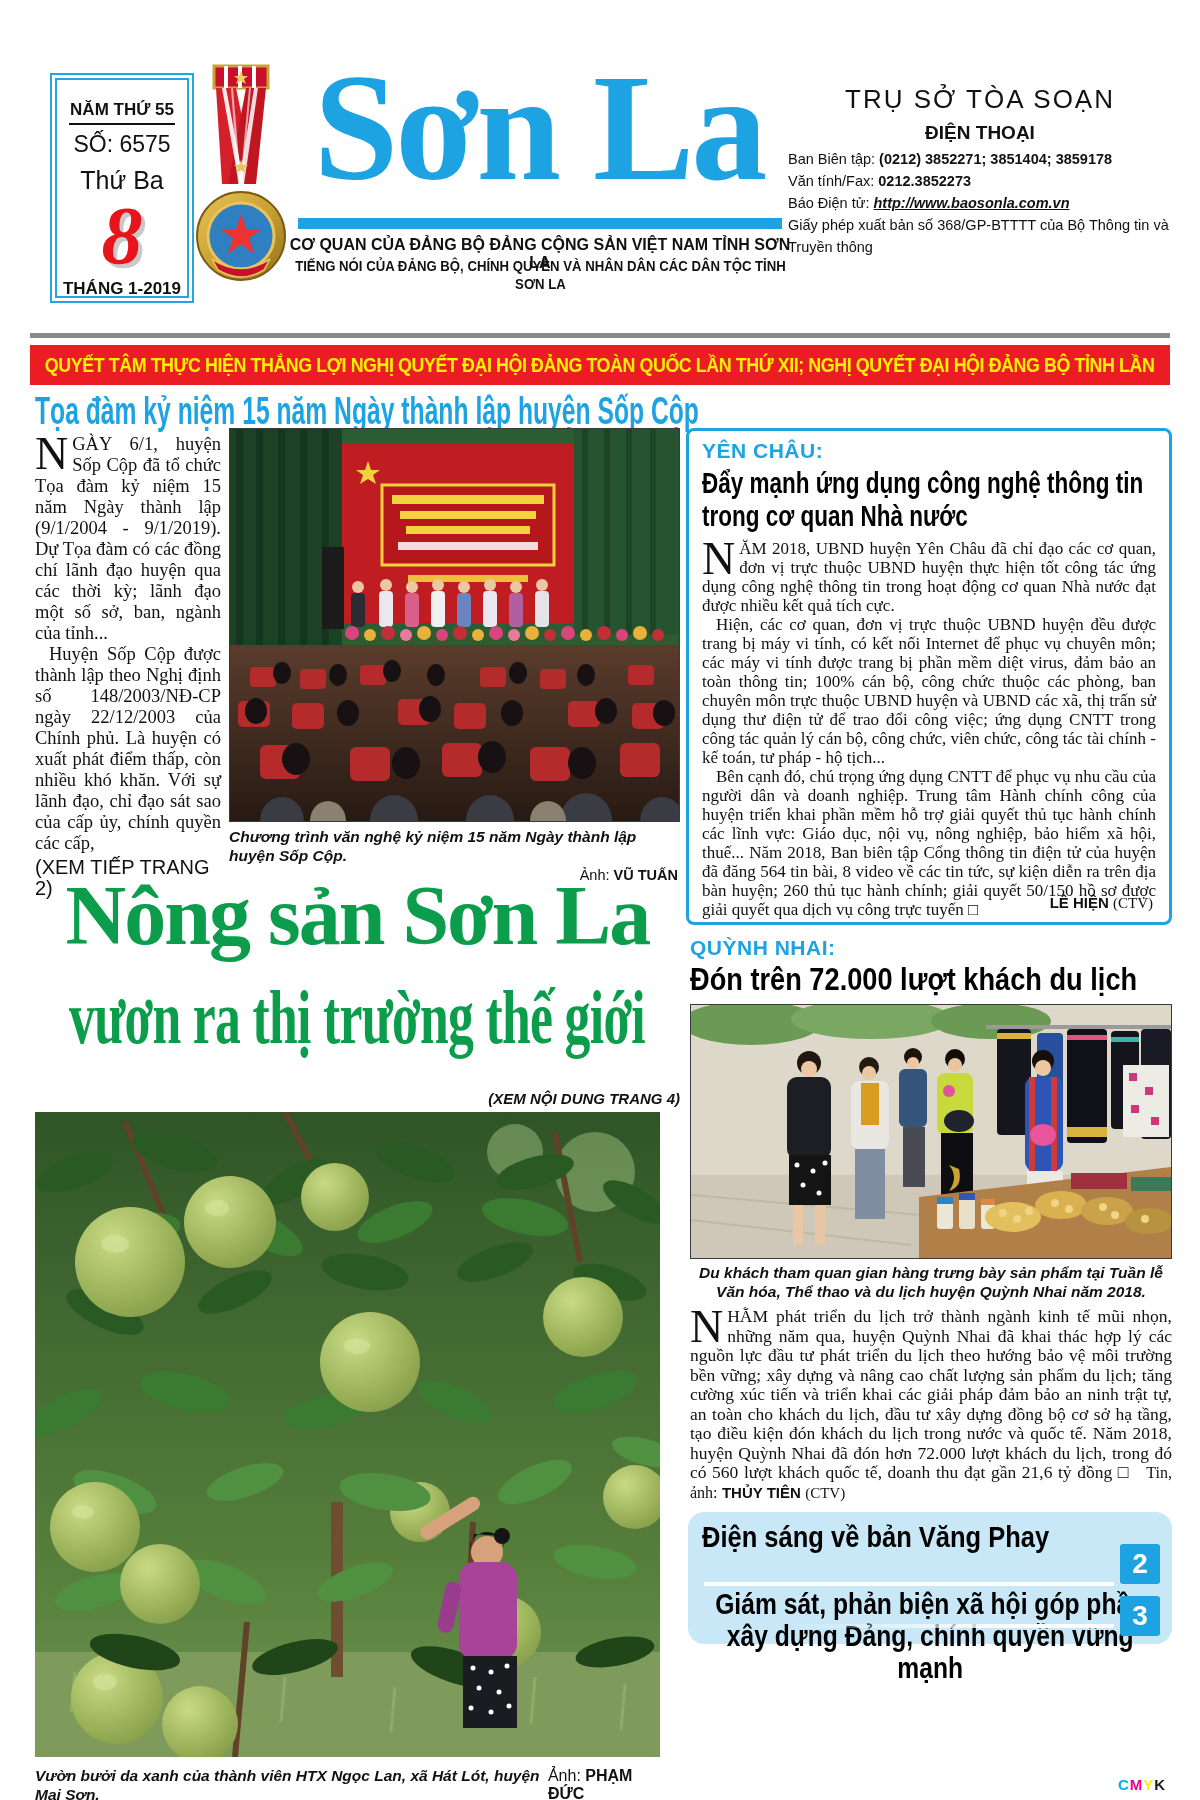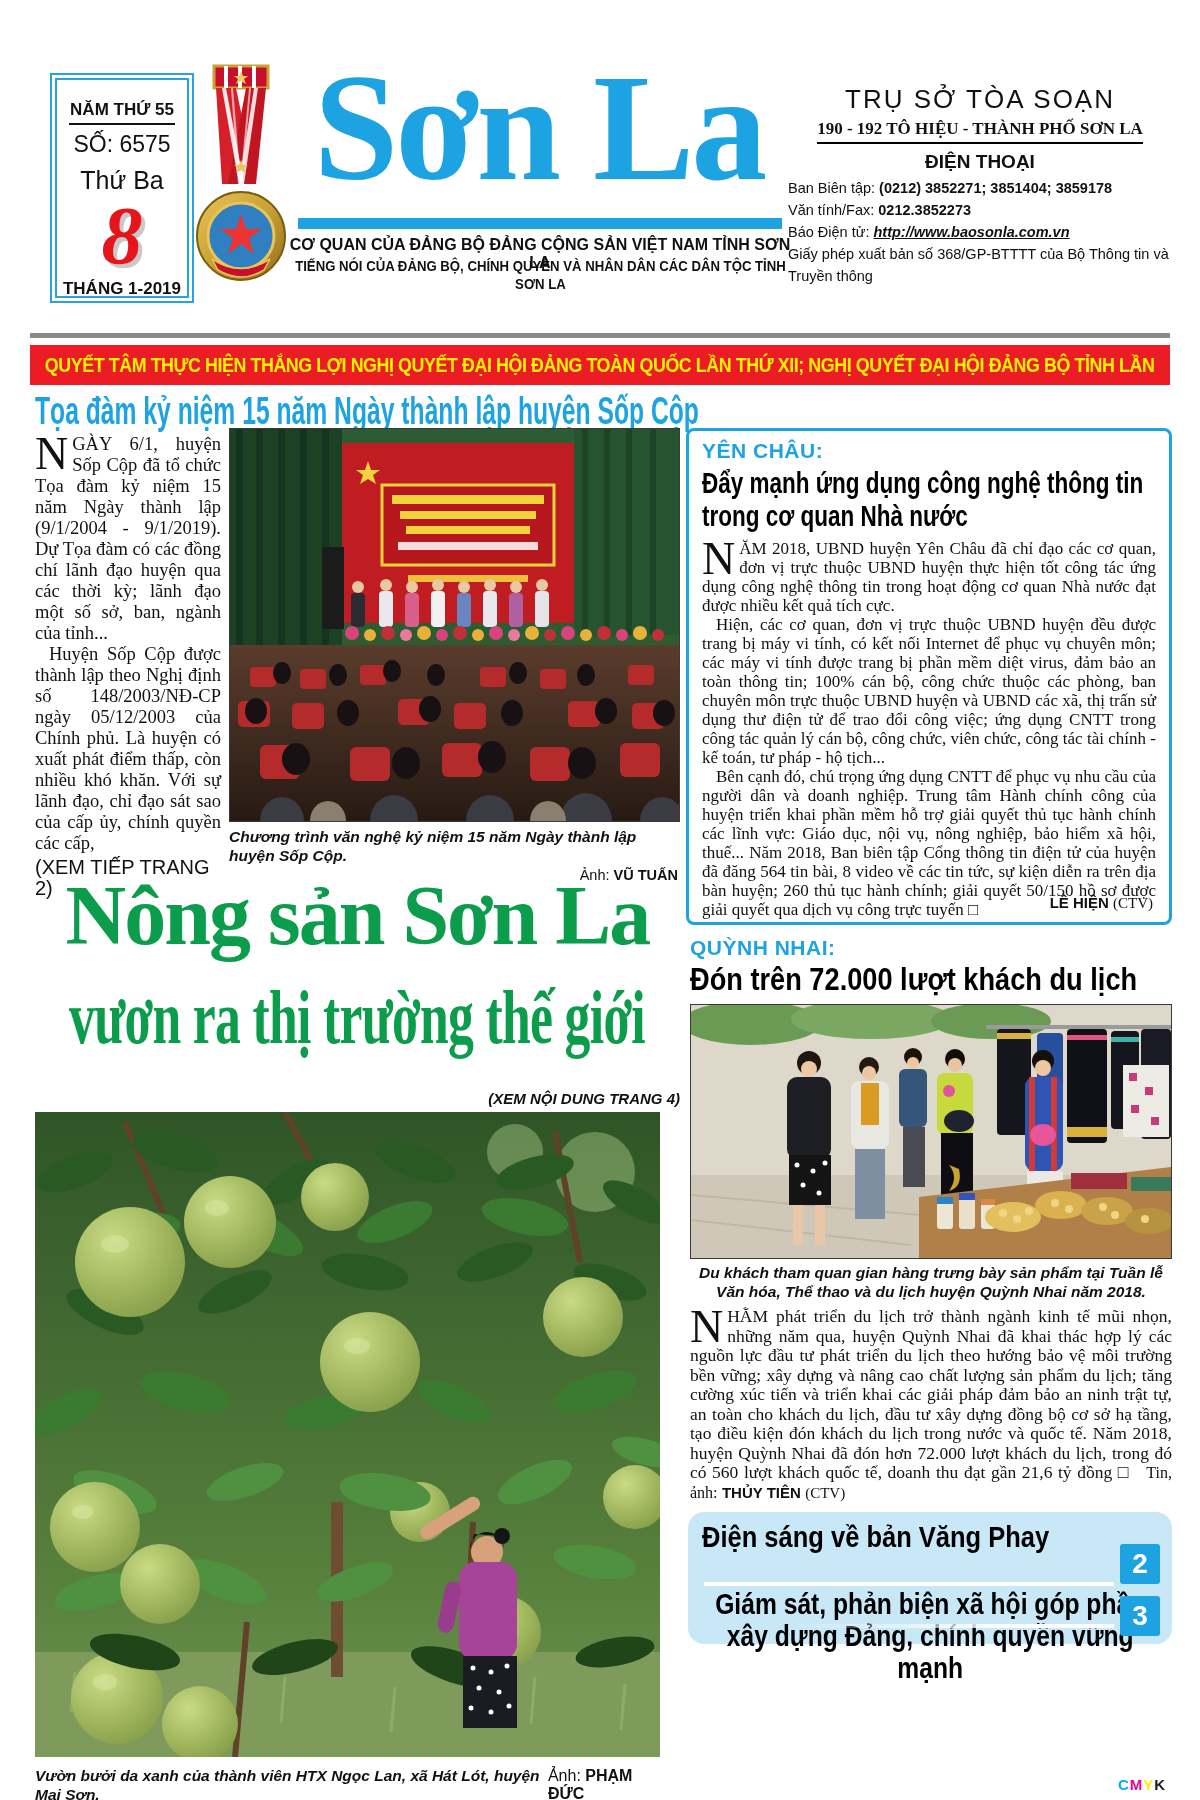--- a/index.html
+++ b/index.html
@@ -138,41 +138,40 @@
 
   <div class="logo">Sơn La</div>
   <div class="logo-bar"></div>
   <div class="org1">CƠ QUAN CỦA ĐẢNG BỘ ĐẢNG CỘNG SẢN VIỆT NAM TỈNH SƠN LA</div>
   <div class="org2">
     <span class="cond c85c">TIẾNG NÓI CỦA ĐẢNG BỘ, CHÍNH QUYỀN VÀ NHÂN DÂN CÁC DÂN TỘC TỈNH SƠN LA</span>
   </div>
 
   <div class="office">
     <div class="off-title">TRỤ SỞ TÒA SOẠN</div>
-    <div><span class="off-addr">190 - 192  TÔ HIỆU - THÀNH PHỐ SƠN LA</span></div>
     <div class="off-phone">ĐIỆN THOẠI</div>
     <div class="off-lines">
       <div><span>Ban Biên tập:</span> <span class="off-num">(0212) 3852271; 3851404; 3859178</span></div>
       <div><span>Văn tính/Fax:</span> <span class="off-num">0212.3852273</span></div>
       <div><span>Báo Điện tử:</span> <span class="off-url">http://www.baosonla.com.vn</span></div>
       <div>Giấy phép xuất bản số 368/GP-BTTTT của Bộ Thông tin và Truyền thông</div>
     </div>
   </div>
 
   <div class="rule"></div>
   <div class="banner">
     <span class="banner-text cond c85c">QUYẾT TÂM THỰC HIỆN THẮNG LỢI NGHỊ QUYẾT ĐẠI HỘI ĐẢNG TOÀN QUỐC LẦN THỨ XII; NGHỊ QUYẾT ĐẠI HỘI ĐẢNG BỘ TỈNH LẦN THỨ XIV</span>
   </div>
 
   <div class="h1-blue">
     <span class="cond c63">Tọa đàm kỷ niệm 15 năm Ngày thành lập huyện Sốp Cộp</span>
   </div>
   <div class="a1-col">
     <p class="body-p"><span class="dropcap">N</span><span>GÀY 6/1, huyện Sốp Cộp đã tổ chức Tọa đàm kỷ niệm 15 năm Ngày thành lập (9/1/2004 - 9/1/2019). Dự Tọa đàm có các đồng chí lãnh đạo huyện qua các thời kỳ; lãnh đạo một số sở, ban, ngành của tỉnh...</span></p>
-    <p class="body-p indent">Huyện Sốp Cộp được thành lập theo Nghị định số 148/2003/NĐ-CP ngày 05/12/2003 của Chính phủ. Là huyện có xuất phát điểm thấp, còn nhiều khó khăn. Với sự lãnh đạo, chỉ đạo sát sao của cấp ủy, chính quyền các cấp,</p>
+    <p class="body-p indent">Huyện Sốp Cộp được thành lập theo Nghị định số 148/2003/NĐ-CP ngày 22/12/2003 của Chính phủ. Là huyện có xuất phát điểm thấp, còn nhiều khó khăn. Với sự lãnh đạo, chỉ đạo sát sao của cấp ủy, chính quyền các cấp,</p>
     <div class="continued">(XEM TIẾP TRANG 2)</div>
   </div>
 
   <div class="photo photo1">
     <svg width="449" height="392" viewBox="0 0 449 392">
       <defs>
         <linearGradient id="audG" x1="0" y1="0" x2="0" y2="1">
           <stop offset="0" stop-color="#5a3c2c"></stop>
             <stop offset="1" stop-color="#271a13"></stop>
         </linearGradient>

